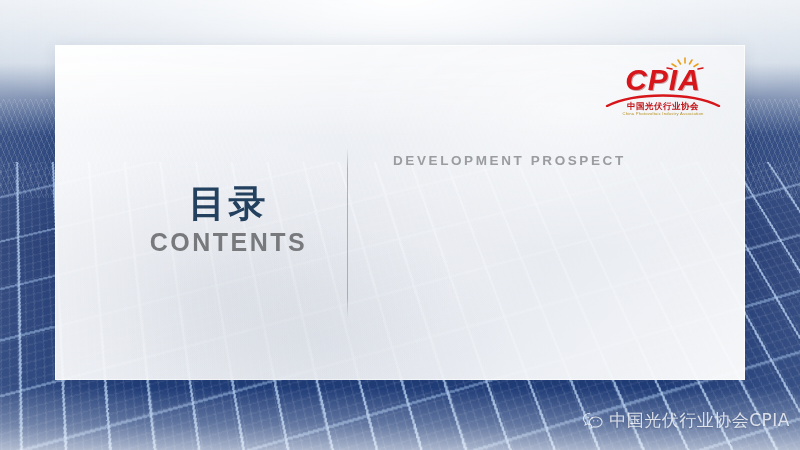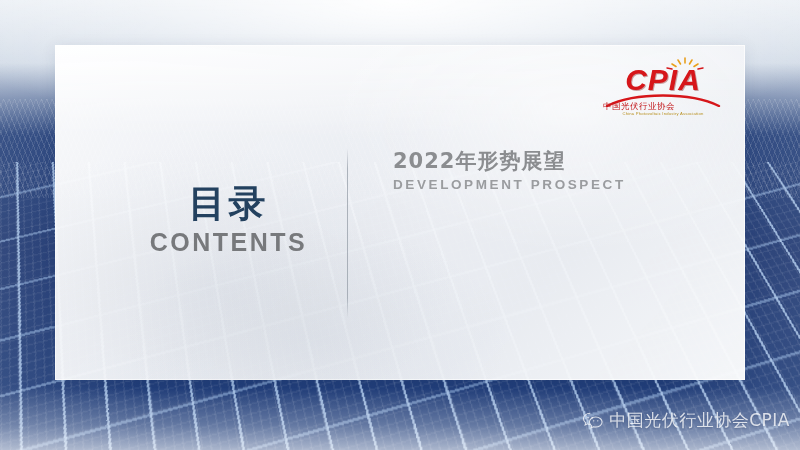--- a/index.html
+++ b/index.html
@@ -71,22 +71,22 @@
   .logo .word{
     position:absolute;left:0;top:8px;width:120px;
     text-align:center;
     font-family:"Liberation Sans","DejaVu Sans",sans-serif;
     font-weight:bold;font-style:italic;font-size:30px;letter-spacing:1px;
     color:#d6161a;line-height:1;
     text-shadow:1px 1px 0 rgba(120,0,0,.35);
   }
   .logo .arc{position:absolute;left:2px;top:36px;width:116px;height:14px;}
   .logo .cn{
-    position:absolute;left:0;top:44px;width:120px;
-    font-size:8.5px;font-weight:normal;color:#c2161a;letter-spacing:.5px;
+    position:absolute;left:0;top:44px;width:120px;text-align:center;
+    font-size:8.5px;font-weight:bold;color:#c2161a;letter-spacing:.5px;
     font-family:"DejaVu Sans",sans-serif;
   }
   .logo .en{
     position:absolute;left:0;top:54px;width:120px;text-align:center;
     font-size:4.2px;color:#b8901f;letter-spacing:.2px;
     font-family:"Liberation Sans",sans-serif;white-space:nowrap;overflow:hidden;
   }
 
   
   .left-block{
@@ -170,21 +170,20 @@
 
     <div class="left-block" style="left:0;top:140px;width:347px;">
       <div class="cn">目录</div>
       <div class="en">CONTENTS</div>
     </div>
 
     <div class="divider" style="left:292px;top:103px;"></div>
 
     <div class="items" style="left:338px;top:105px;">
       <div class="item secondary">
-        <div class="cn">2022年形势展望</div>
         <div class="en">DEVELOPMENT   PROSPECT</div>
       </div>
     </div>
   </div>
 
   <div class="watermark">
     <svg class="wx" viewBox="0 0 24 20">
       <g fill="none" stroke="rgba(255,255,255,.8)" stroke-width="1.1">
         <path d="M9,2.2 C4.8,2.2 1.6,4.9 1.6,8.1 C1.6,9.9 2.6,11.5 4.2,12.6 L3.4,15 L6.1,13.7 C7,13.95 7.95,14.05 9,14.05"></path>
         <path d="M15,6.2 C18.8,6.2 21.9,8.7 21.9,11.7 C21.9,14.7 18.8,17.2 15,17.2 C14.1,17.2 13.25,17.05 12.5,16.8 L9.9,18 L10.6,15.9 C9.1,14.9 8.1,13.4 8.1,11.7 C8.1,8.7 11.2,6.2 15,6.2 Z"></path>

